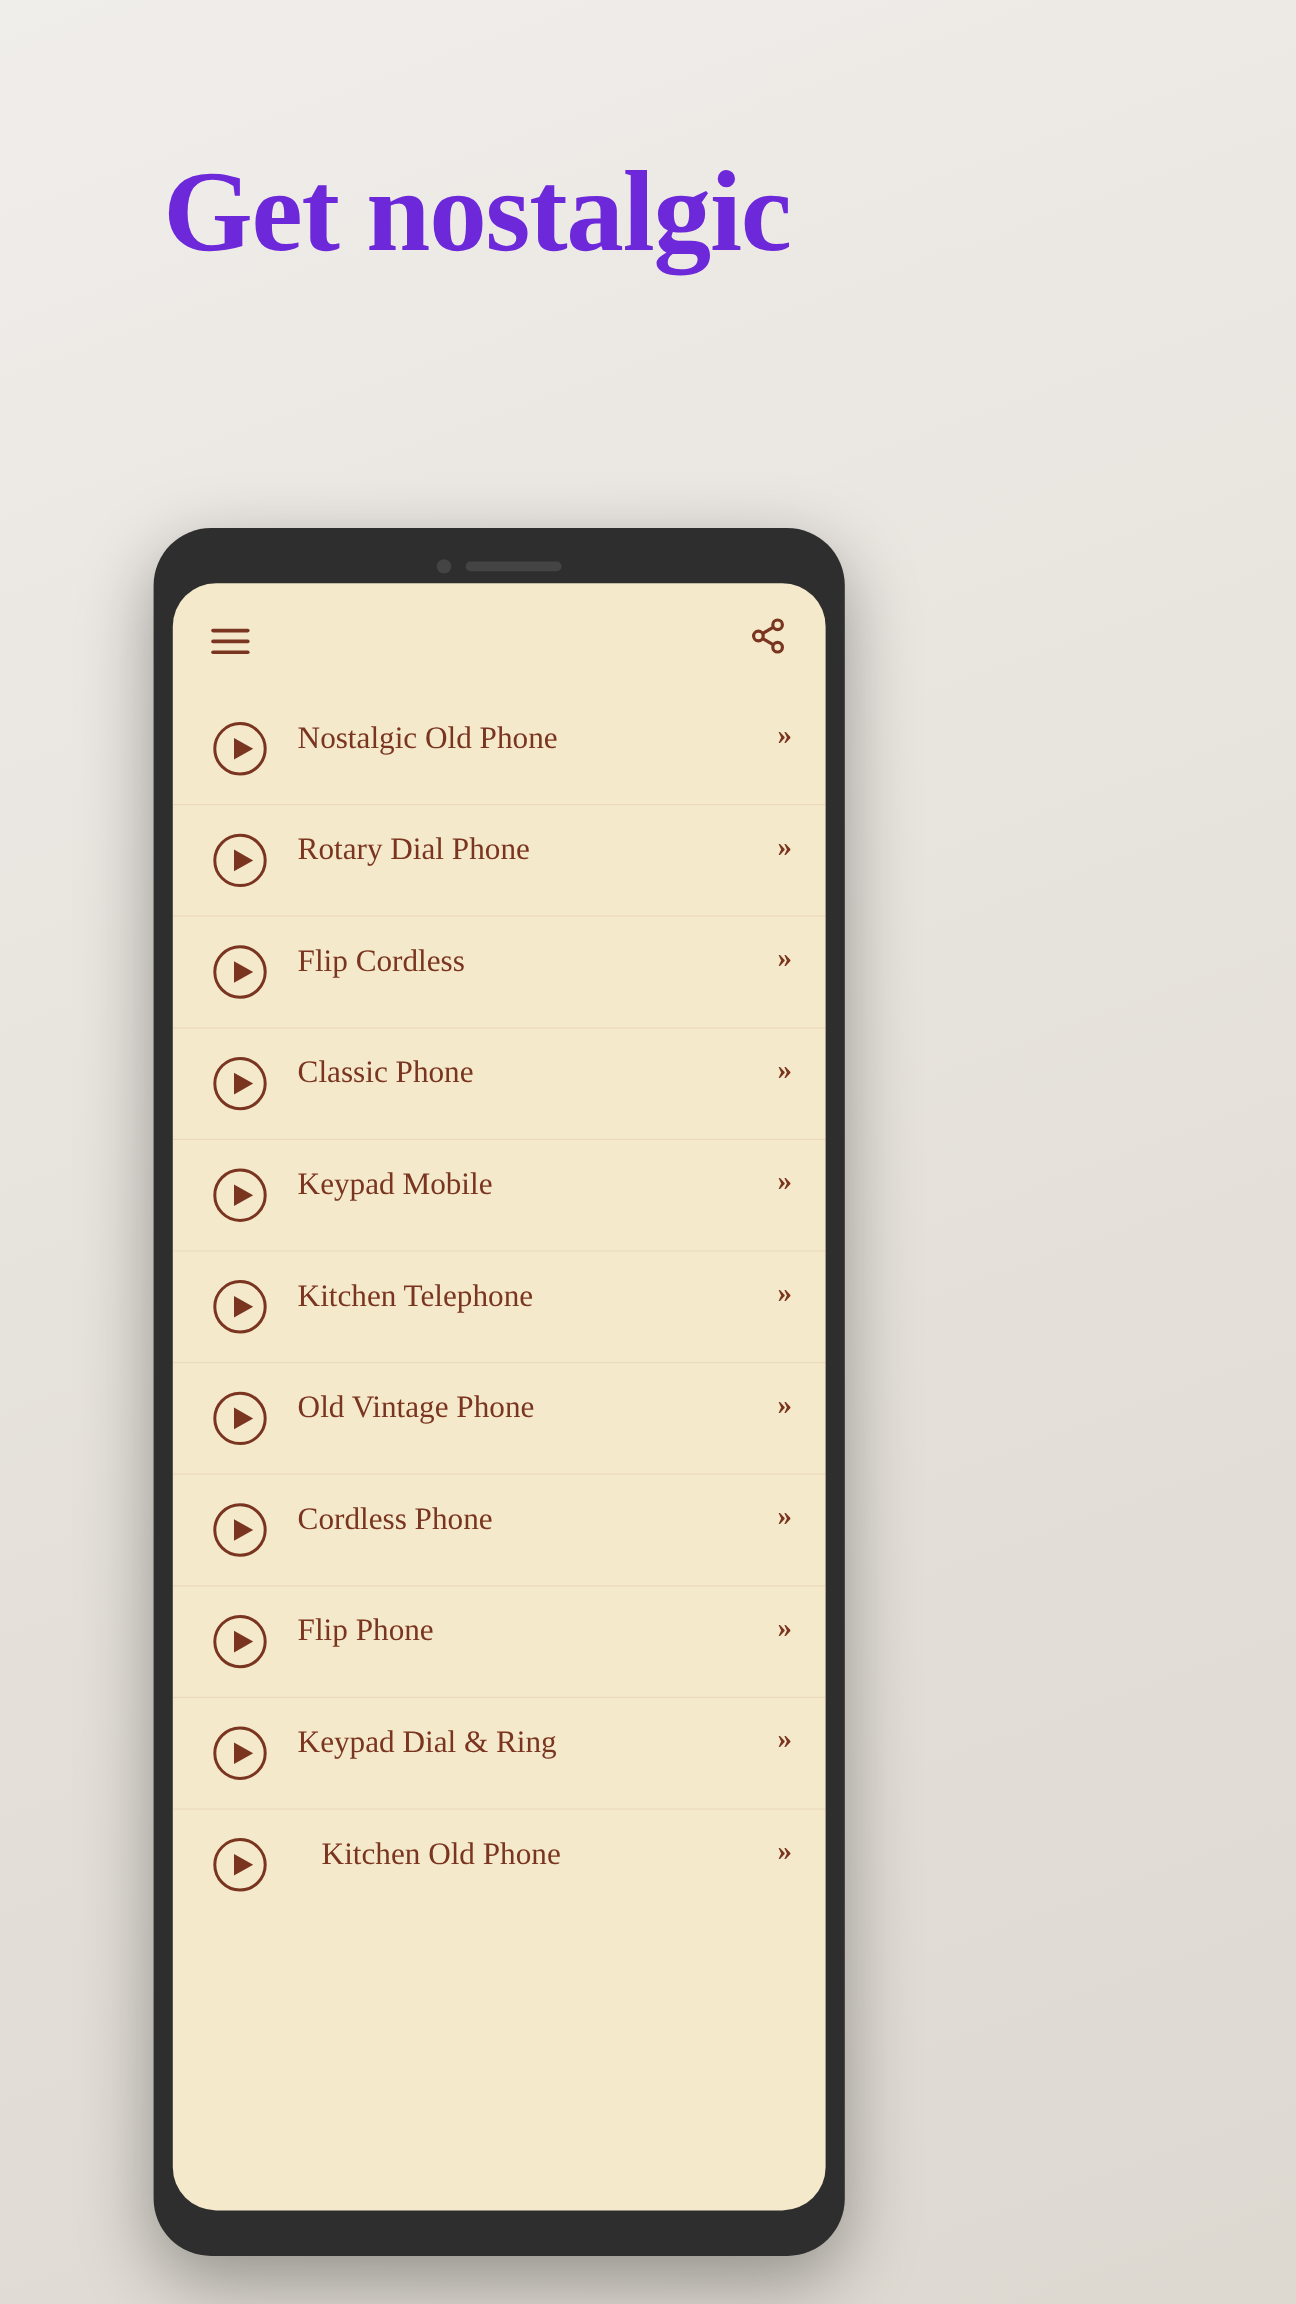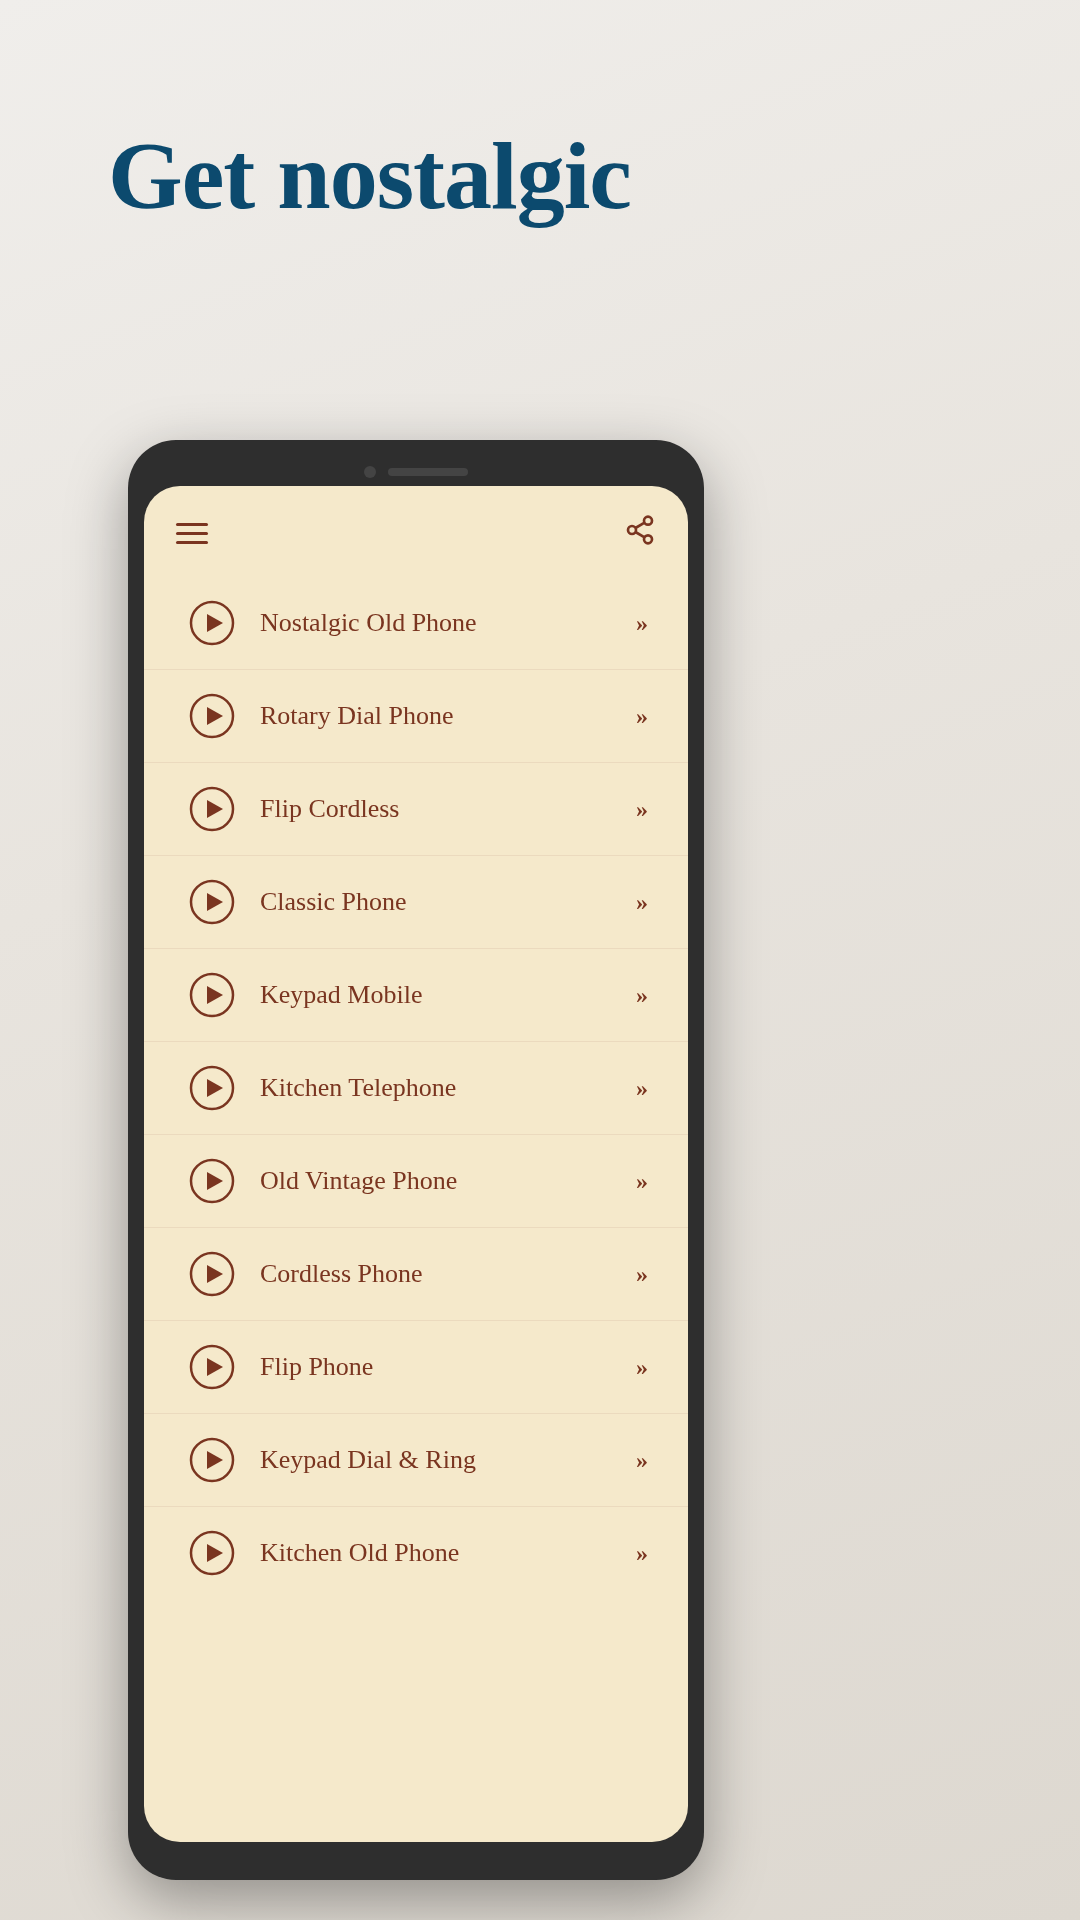--- a/index.html
+++ b/index.html
@@ -13,24 +13,24 @@
       height: 1920px;
       background: linear-gradient(160deg, #f0eeeb 0%, #e8e4de 40%, #ddd8d0 100%);
       font-family: Georgia, 'Times New Roman', serif;
       overflow: hidden;
       position: relative;
     }
 
     .page-title {
       position: absolute;
       top: 120px;
-      left: 108px;
+      left: 136px;
       font-size: 96px;
       font-weight: 900;
-      color: #0c4a6e;
+      color: #6d28d9;
       letter-spacing: -1px;
       font-family: Georgia, serif;
     }
 
     .phone-frame {
       position: absolute;
       top: 440px;
       left: 128px;
       width: 576px;
       height: 1440px;
@@ -99,28 +99,28 @@
     }
 
     .list-container {
       padding: 8px 0;
       overflow-y: auto;
       height: calc(100% - 90px);
     }
 
     .list-item {
       display: flex;
-      align-items: center;
-      padding: 22px 44px;
+      padding: 22px 32px;
       cursor: pointer;
       border-bottom: 1px solid rgba(122, 53, 32, 0.08);
     }
 
     .list-item:last-child {
       border-bottom: none;
+      gap: 20px;
     }
 
     .play-icon-wrap {
       width: 48px;
       height: 48px;
       flex-shrink: 0;
       margin-right: 24px;
     }
 
     .play-icon-wrap svg {

